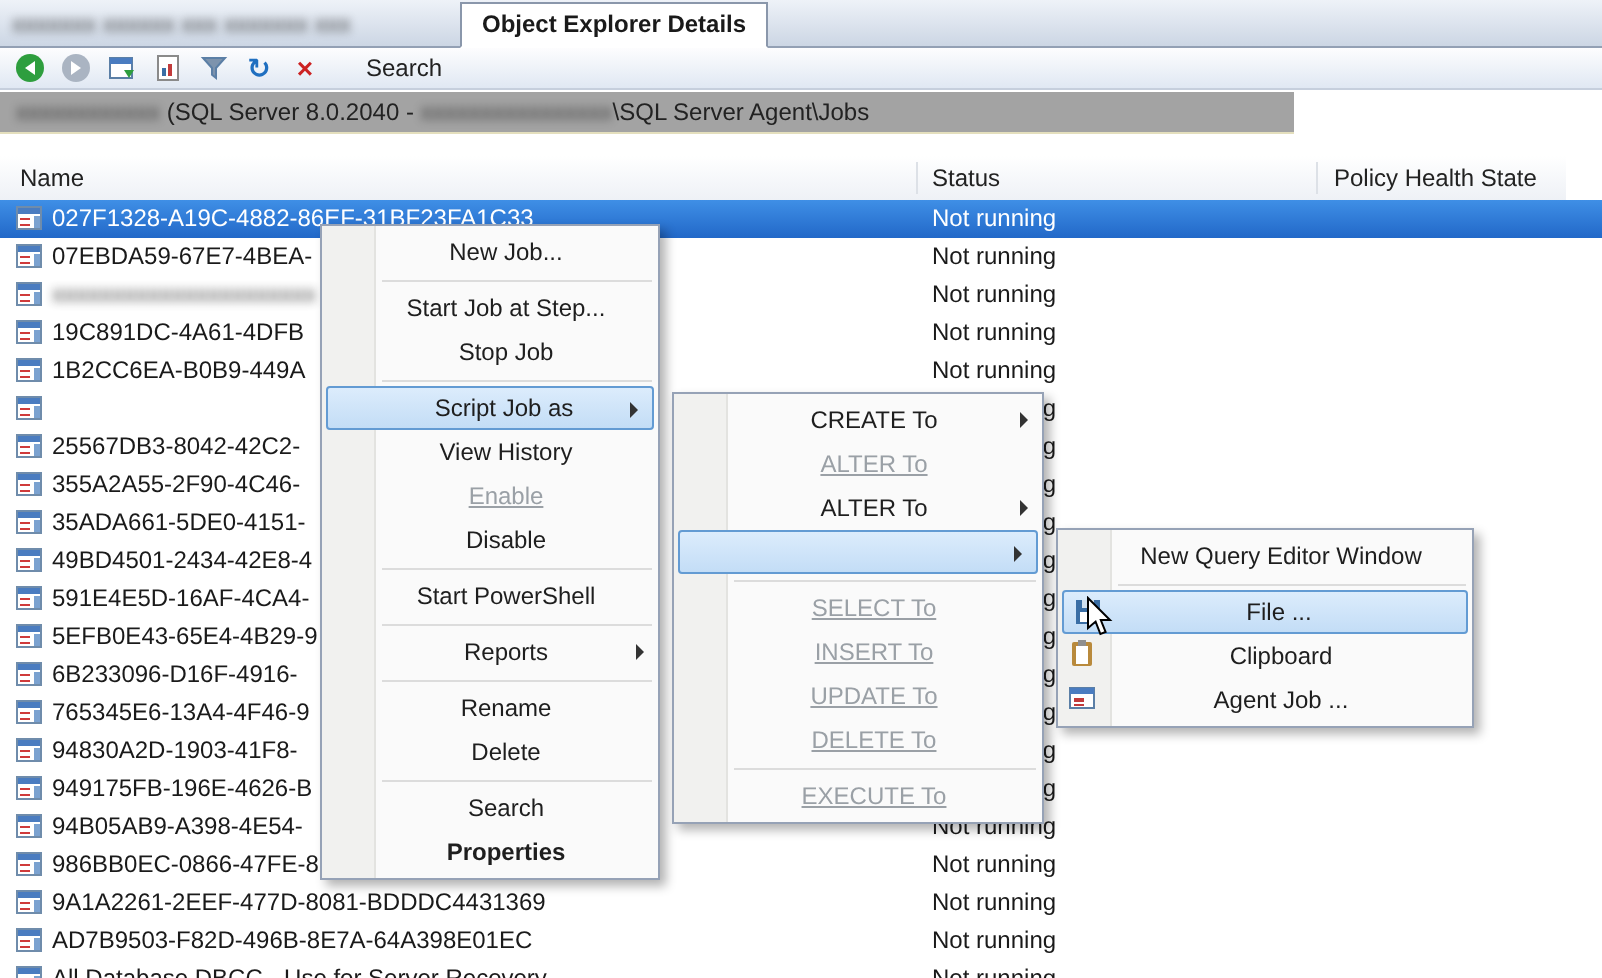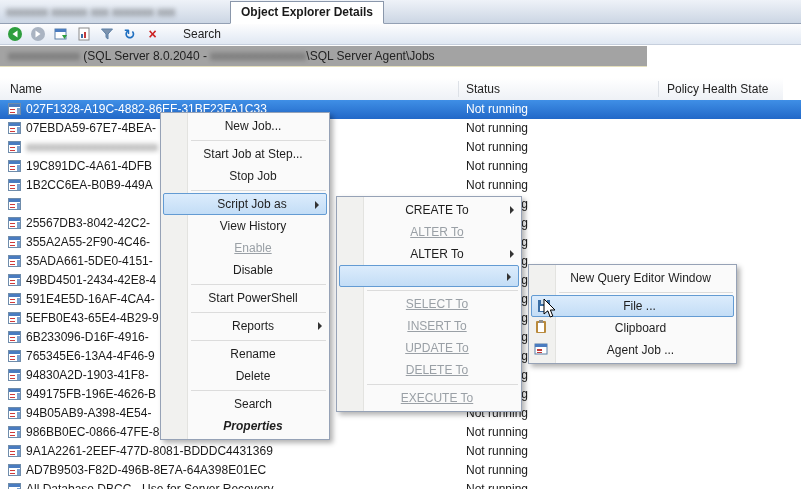--- a/index.html
+++ b/index.html
@@ -49,21 +49,21 @@
            linear-gradient(#cf3b3b,#cf3b3b) 1px 8px/5px 1px no-repeat,
            linear-gradient(#7ba2d0,#7ba2d0) 8px 4px/4px 7px no-repeat,#fff;}
 
   
   .menu{position:absolute;background:#fafafa;border:1px solid #96a2b6;
         box-shadow:3px 3px 5px rgba(0,0,0,.3);padding:2px 0;z-index:10;}
   .menu::before{content:"";position:absolute;left:0;top:0;bottom:0;width:26px;
         background:#f1f1ef;border-right:1px solid #e3e3e0;}
   .mi{position:relative;height:22px;line-height:22px;padding:0 18px 0 34px;white-space:nowrap;color:#1e1e1e;text-align:center;}
   .mi.dis{color:#9aa0a6;text-decoration:underline;}
-  .mi.bold{font-weight:bold;font-style:italic;}
+  .mi.bold{font-weight:bold;}
   .mi.hl{margin:0 2px;padding-left:32px;background:linear-gradient(#dcecfc,#c3ddf6);
          border:1px solid #639bd3;border-radius:2px;height:20px;line-height:20px;}
   .msep{height:6px;position:relative;}
   .msep::before{content:"";position:absolute;left:30px;right:3px;top:3px;height:1px;background:#dcdcdc;}
   .arrow{position:absolute;right:7px;top:7px;width:0;height:0;
          border-left:4px solid #333;border-top:4px solid transparent;border-bottom:4px solid transparent;}
   .mic{position:absolute;left:4px;top:2px;}
 
   .menu-main{left:160px;top:112px;width:168px;}
   .menu-script{left:336px;top:196px;width:184px;}

